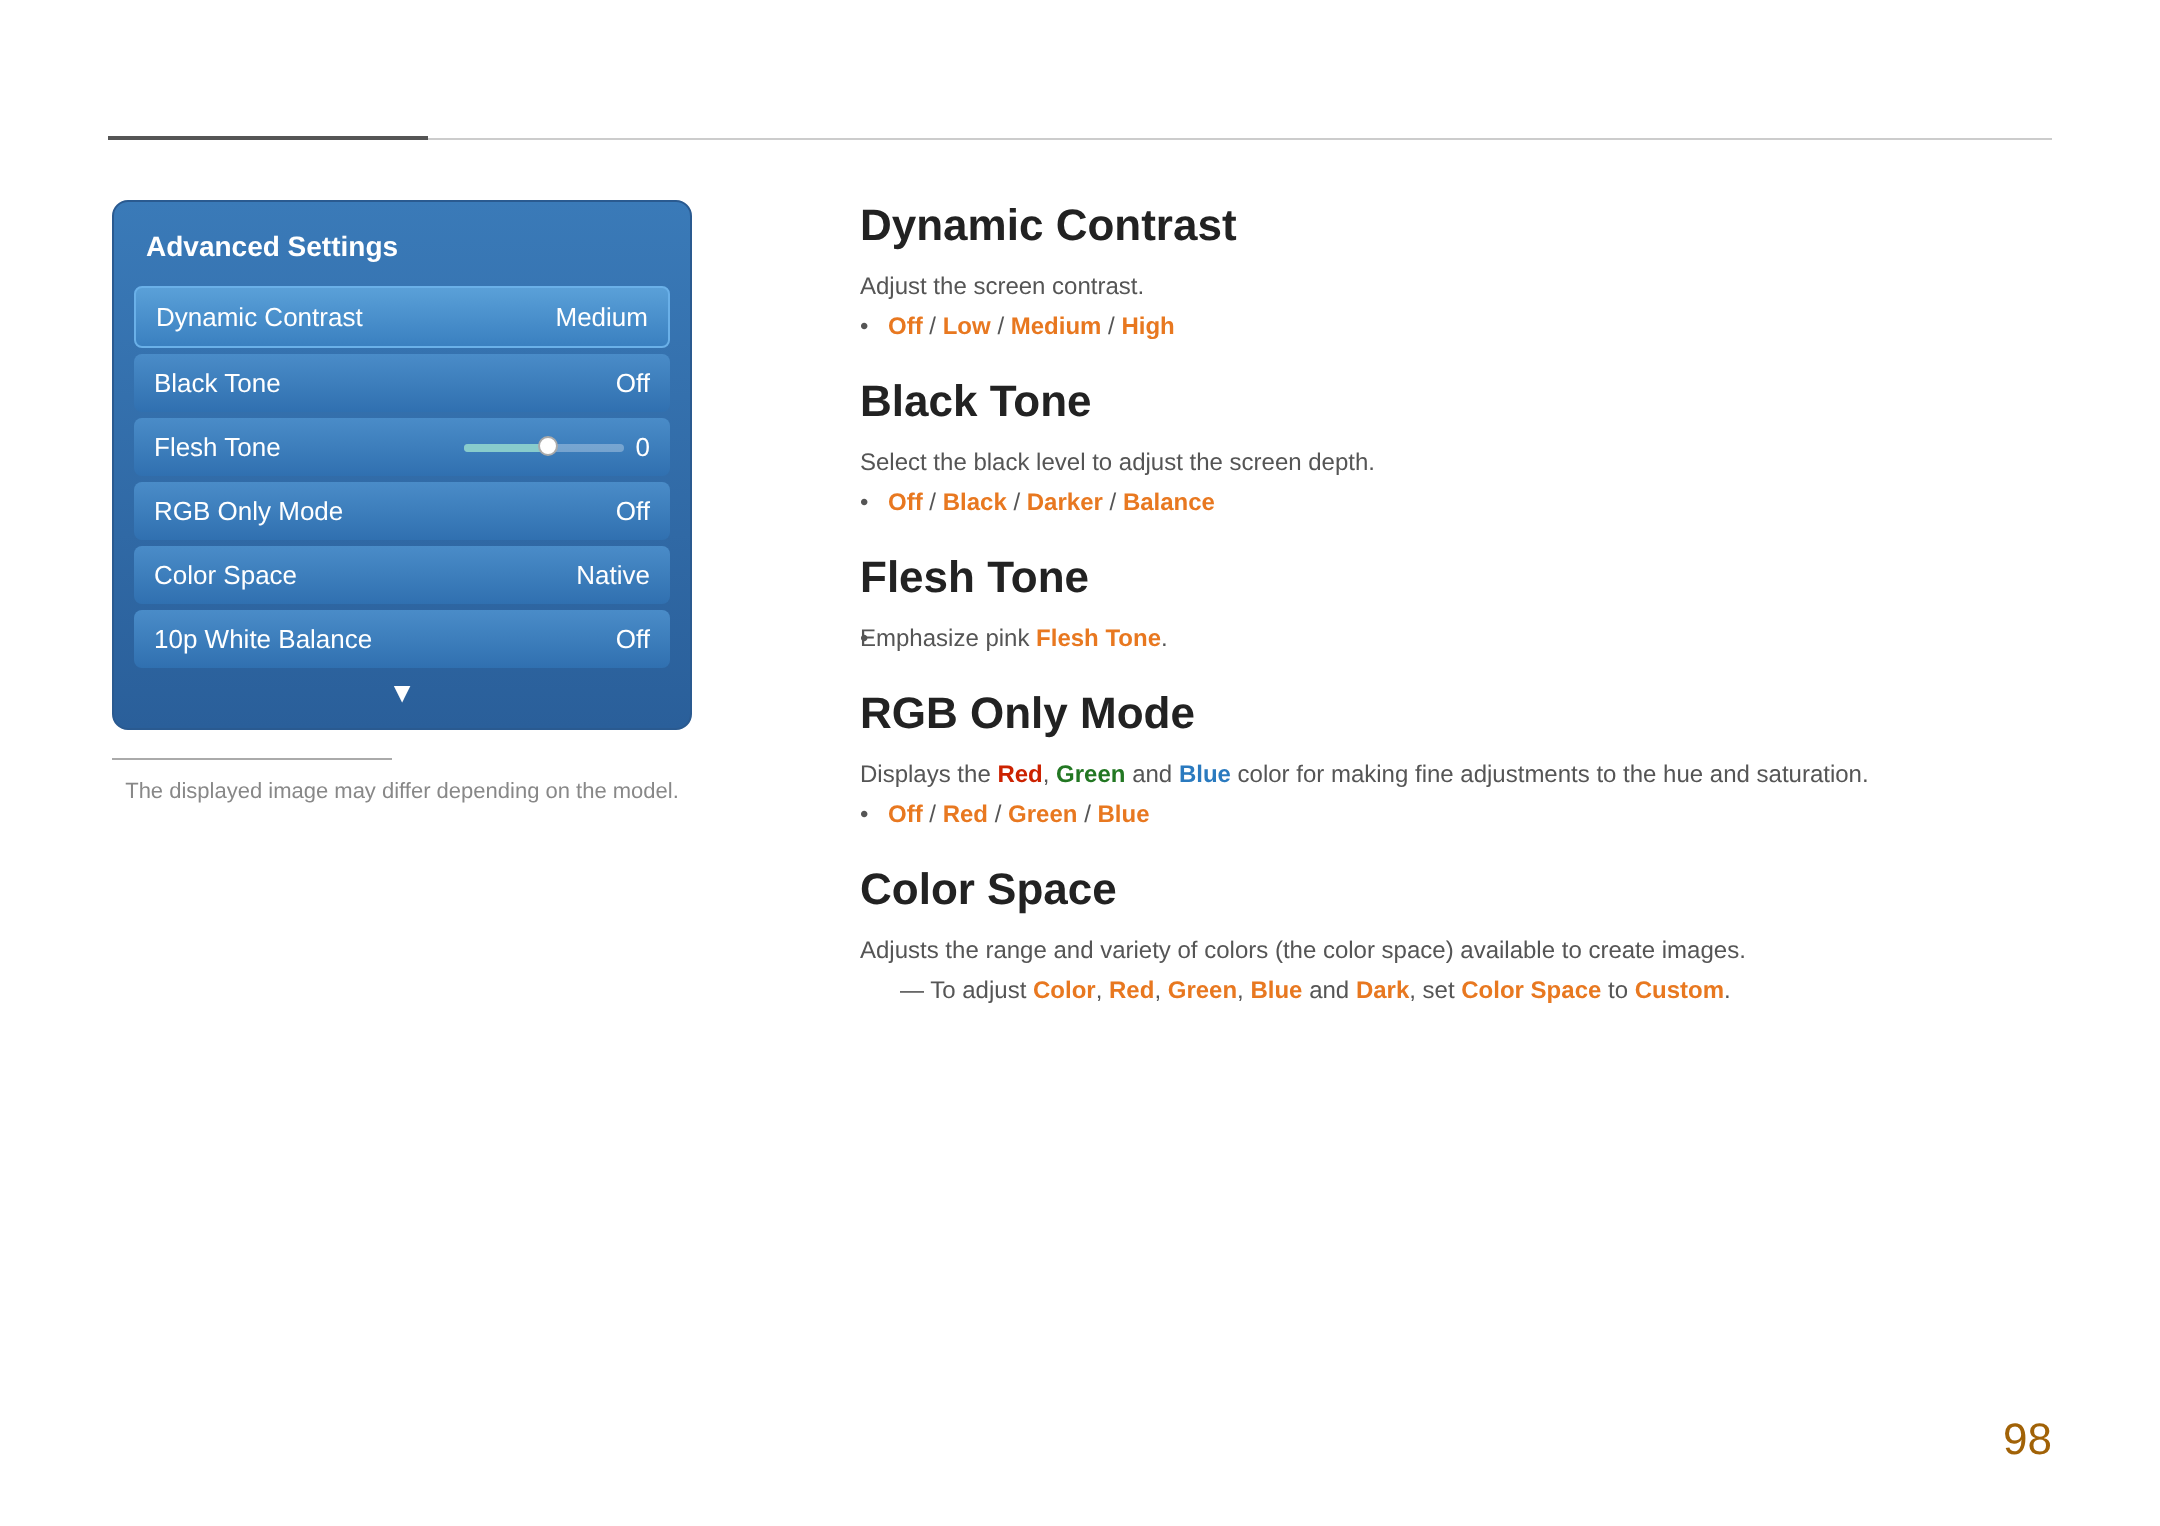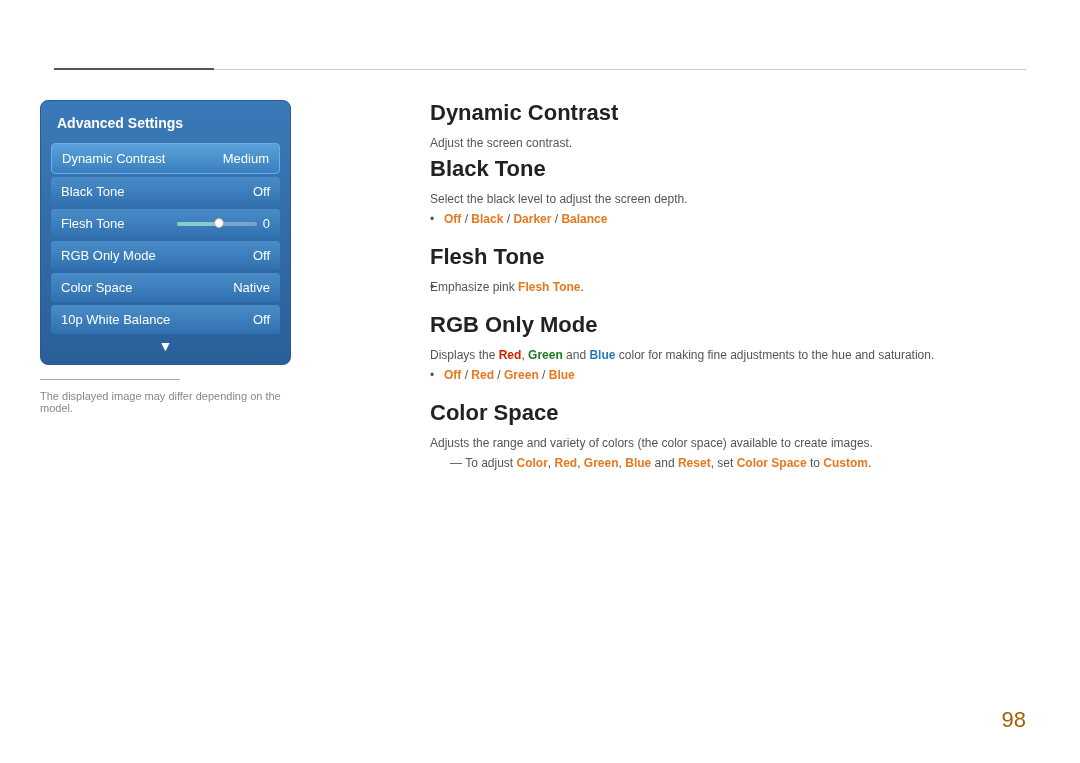--- a/index.html
+++ b/index.html
@@ -30,22 +30,22 @@
     .top-border-right {
       flex: 1;
       height: 1px;
       background: #ccc;
     }
 
     
     .left-panel {
       position: absolute;
       top: 100px;
-      left: 40px;
-      width: 251px;
+      left: 56px;
+      width: 290px;
     }
 
     .advanced-settings-box {
       background: linear-gradient(180deg, #3a7ab8 0%, #2a5f9a 100%);
       border-radius: 8px;
       padding: 10px;
       border: 1px solid #2a5a90;
     }
 
     .advanced-settings-title {
@@ -147,20 +147,21 @@
       width: 140px;
       height: 1px;
       background: #aaa;
       margin-top: 14px;
       margin-bottom: 10px;
     }
 
     .note-text {
       color: #888;
       font-size: 11px;
+      text-align: center;
     }
 
     
     .right-content {
       position: absolute;
       top: 100px;
       left: 430px;
       right: 54px;
     }
 
@@ -272,20 +273,29 @@
 
   <div class="left-separator"></div>
   <div class="note-text">The displayed image may differ depending on the model.</div>
 </div>
 
 <div class="right-content">
 
   <div>
     <div class="section-title">Dynamic Contrast</div>
     <div class="section-desc">Adjust the screen contrast.</div>
+    <div class="bullet-line">
+      <span class="highlight-orange">Off</span>
+      <span> / </span>
+      <span class="highlight-orange">Low</span>
+      <span> / </span>
+      <span class="highlight-orange">Medium</span>
+      <span> / </span>
+      <span class="highlight-orange">High</span>
+    </div>
   </div>
 
   <div>
     <div class="section-title">Black Tone</div>
     <div class="section-desc">Select the black level to adjust the screen depth.</div>
     <div class="bullet-line">
       <span class="highlight-orange">Off</span>
       <span> / </span>
       <span class="highlight-orange">Black</span>
       <span> / </span>
@@ -321,21 +331,21 @@
   </div>
 
   <div>
     <div class="section-title">Color Space</div>
     <div class="section-desc">Adjusts the range and variety of colors (the color space) available to create images.</div>
     <div class="sub-note">
       To adjust <span class="highlight-orange">Color</span>,
       <span class="highlight-orange">Red</span>,
       <span class="highlight-orange">Green</span>,
       <span class="highlight-orange">Blue</span> and
-      <span class="highlight-orange">Reset</span>, set
+      <span class="highlight-orange">Dark</span>, set
       <span class="highlight-orange">Color Space</span> to
       <span class="highlight-orange">Custom</span>.
     </div>
   </div>
 
 </div>
 
 <div class="page-number">98</div>
 
 </body></html>

